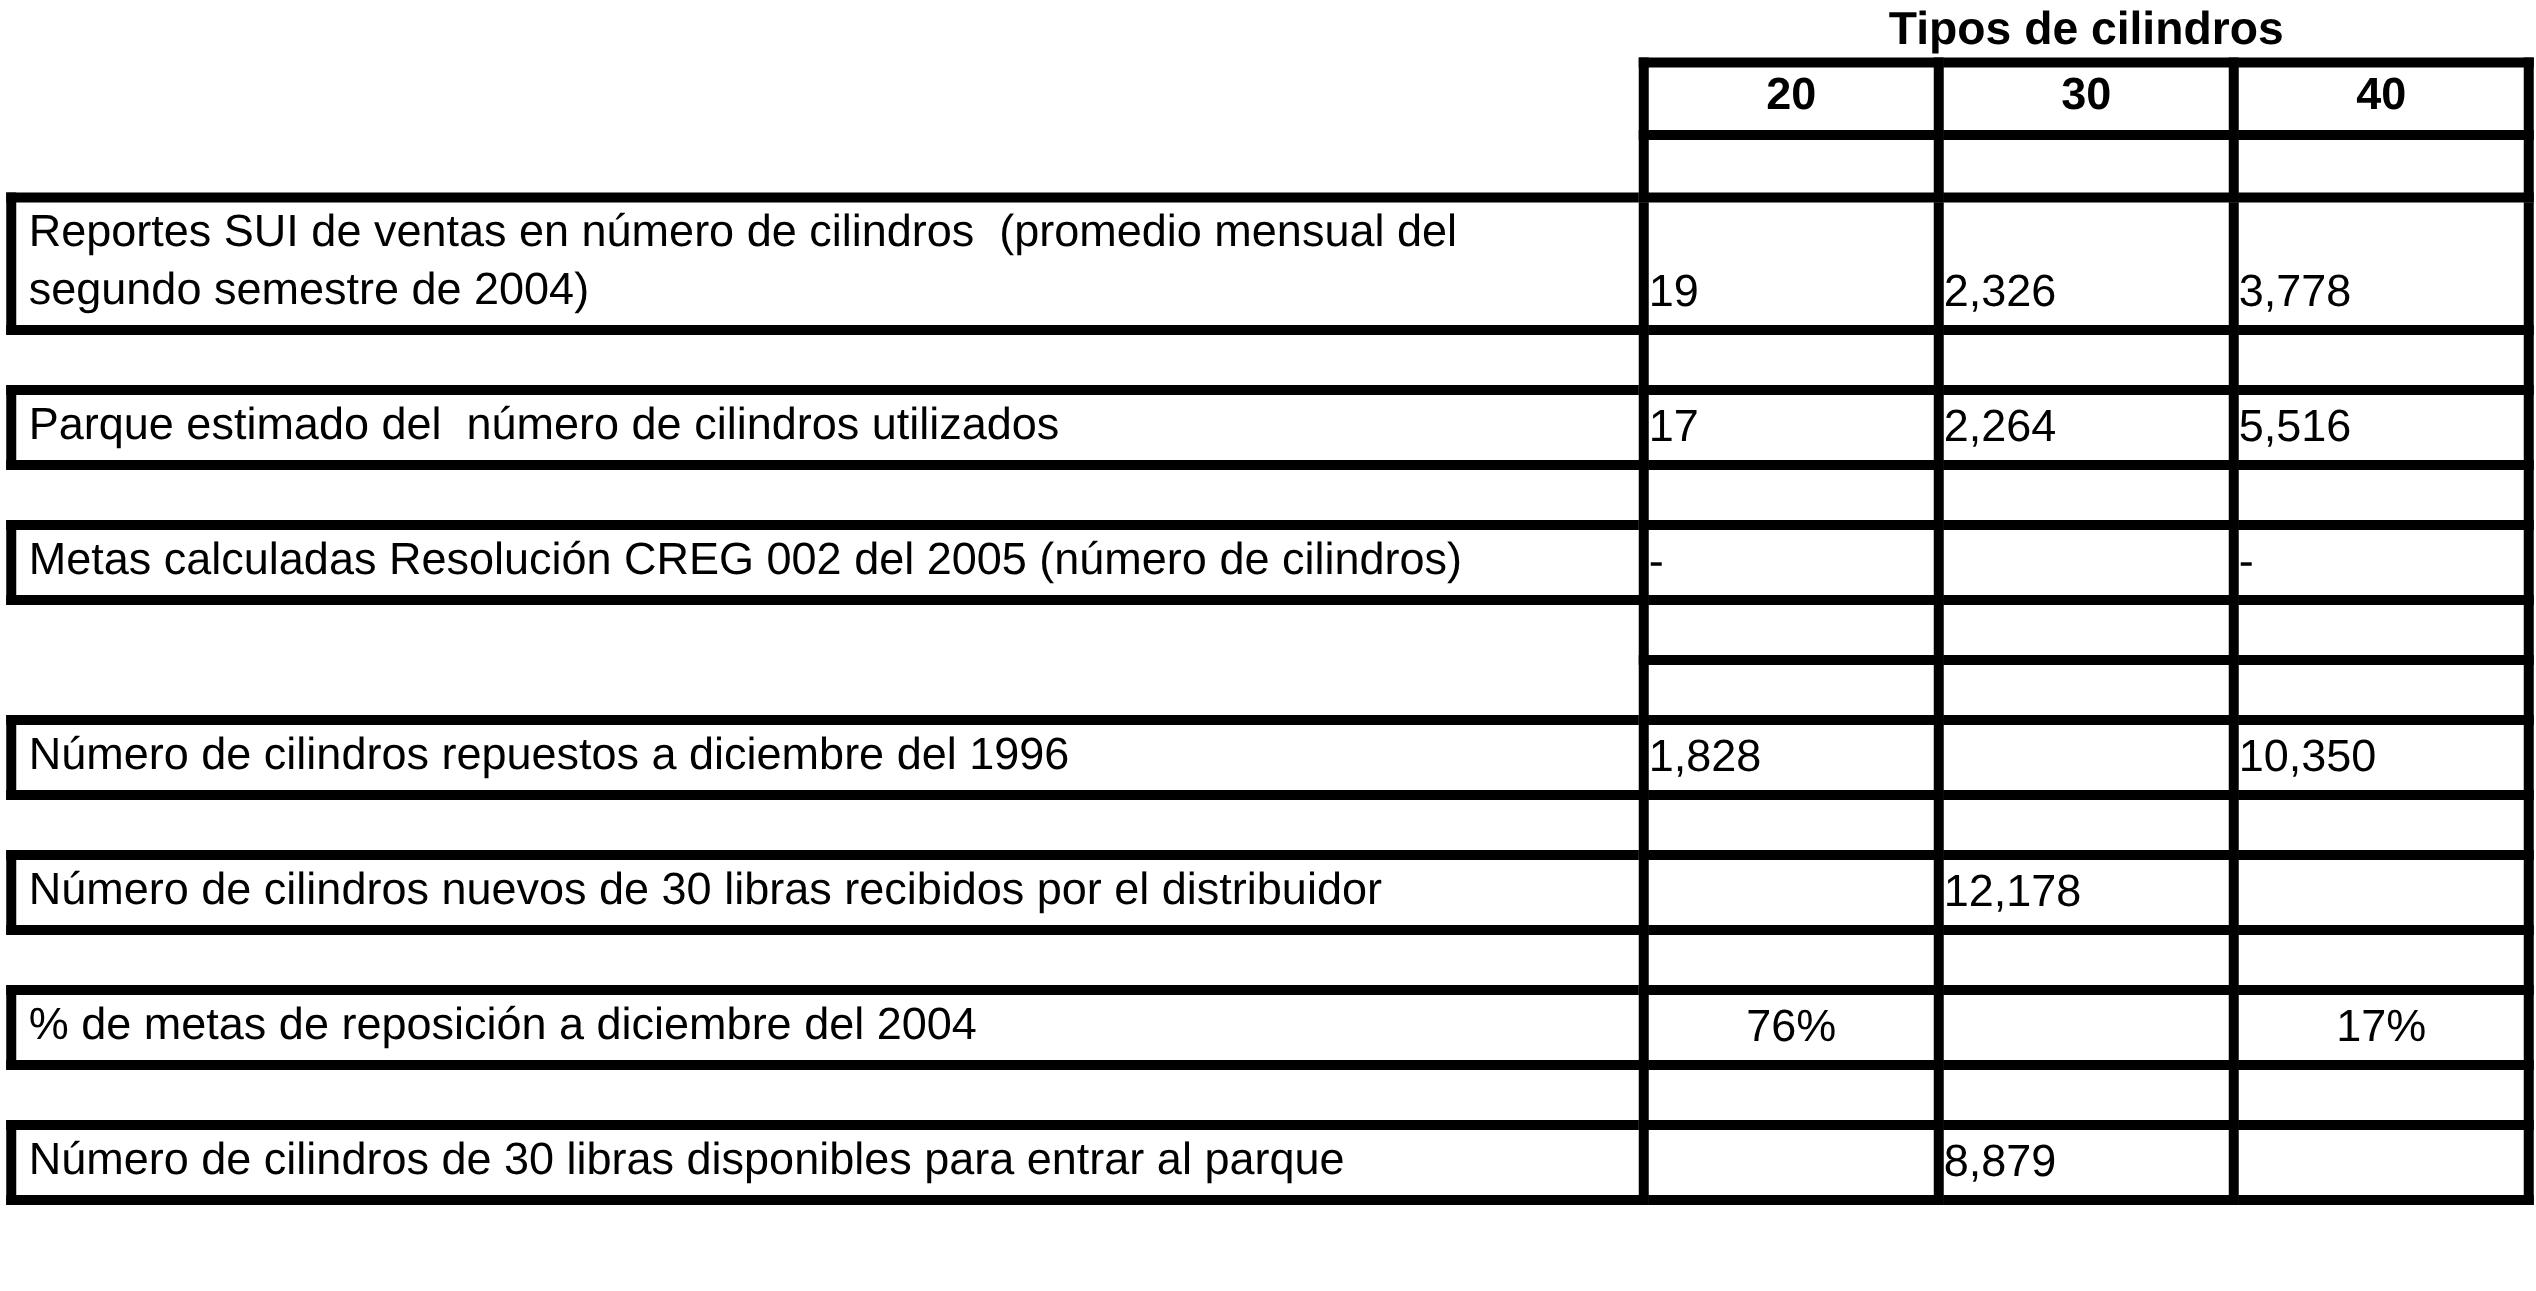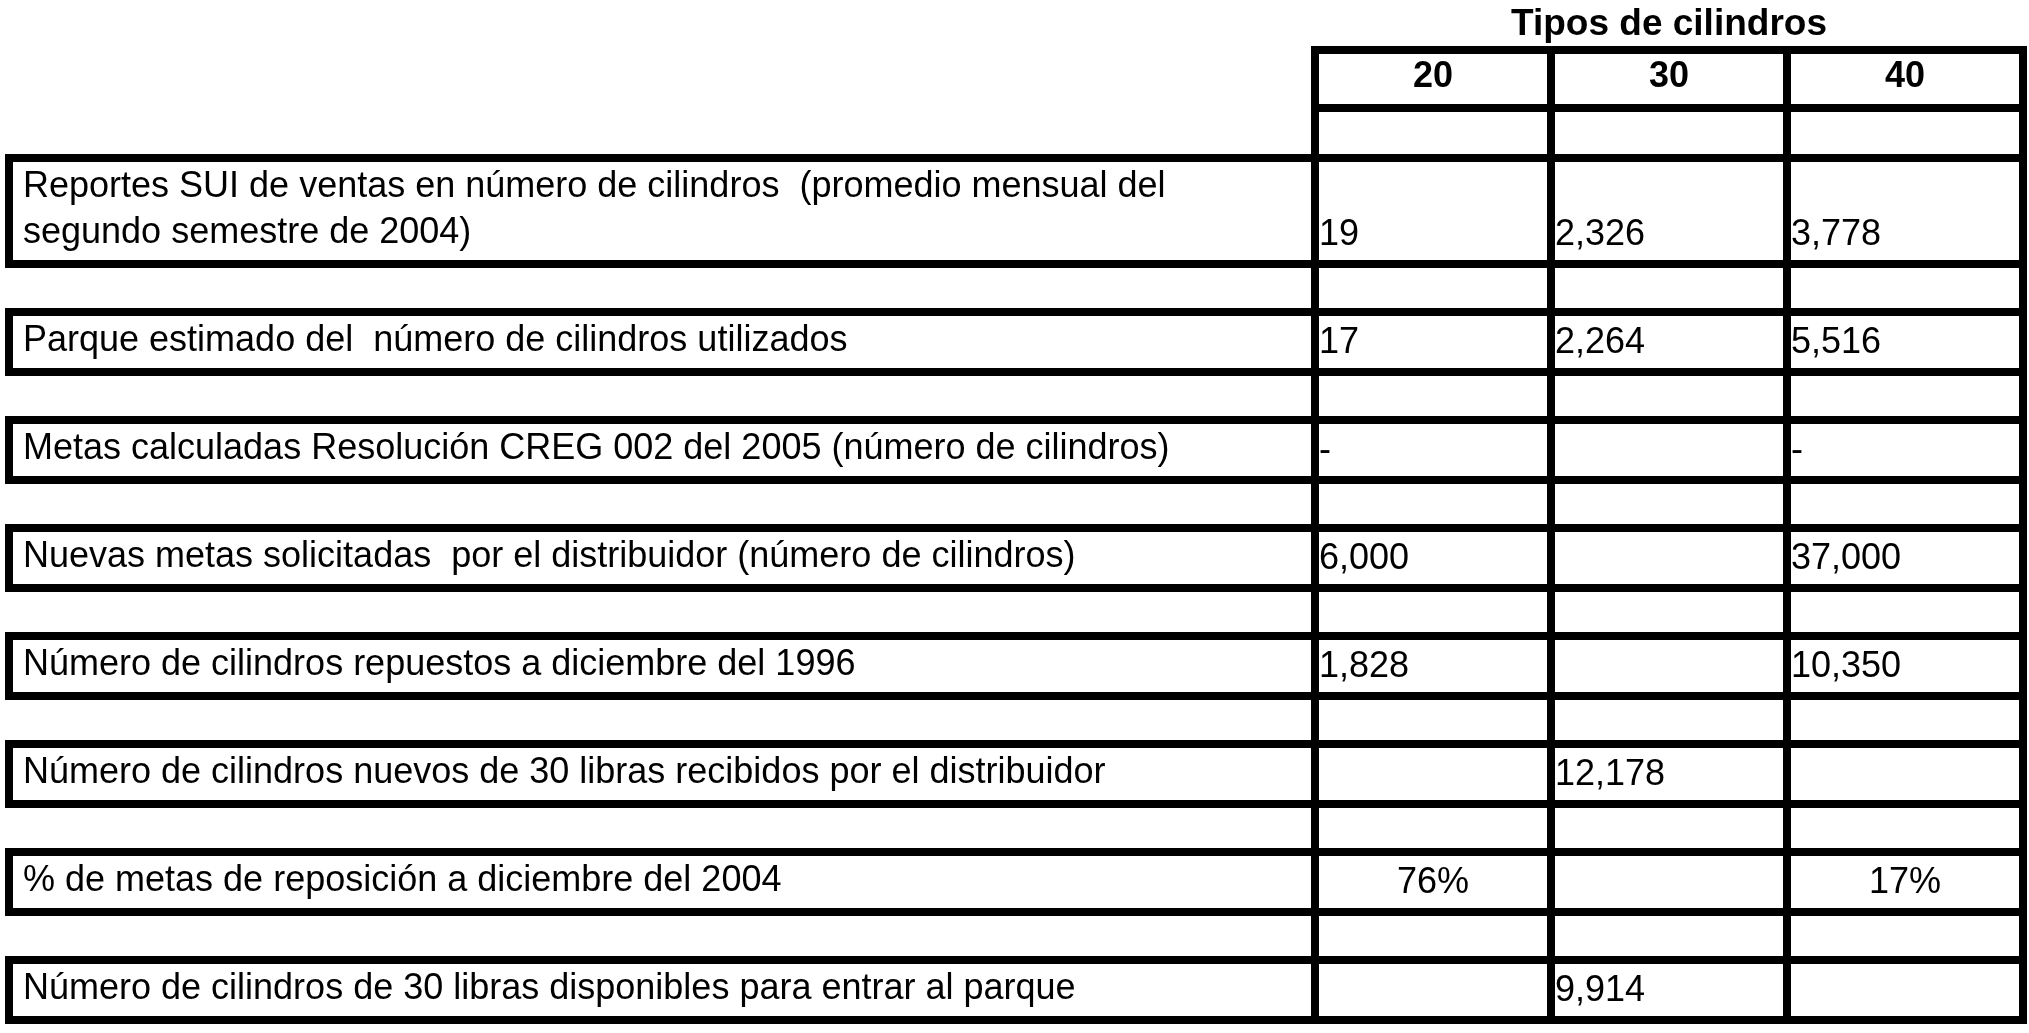--- a/index.html
+++ b/index.html
@@ -124,26 +124,20 @@
     <td class="b val dash">-</td>
   </tr>
 
   <tr class="r-gap">
     <td class="plain"></td>
     <td class="b"></td>
     <td class="b"></td>
     <td class="b"></td>
   </tr>
 
-  <tr class="r-main">
-    <td class="b lbl">Nuevas metas solicitadas  por el distribuidor (número de cilindros)</td>
-    <td class="b val">6,000</td>
-    <td class="b val"></td>
-    <td class="b val">37,000</td>
-  </tr>
 
   <tr class="r-gap">
     <td class="plain"></td>
     <td class="b"></td>
     <td class="b"></td>
     <td class="b"></td>
   </tr>
 
   <tr class="r-main">
     <td class="b lbl">Número de cilindros repuestos a diciembre del 1996</td>
@@ -183,17 +177,17 @@
   <tr class="r-gap">
     <td class="plain"></td>
     <td class="b"></td>
     <td class="b"></td>
     <td class="b"></td>
   </tr>
 
   <tr class="r-main">
     <td class="b lbl">Número de cilindros de 30 libras disponibles para entrar al parque</td>
     <td class="b val"></td>
-    <td class="b val">9,914</td>
+    <td class="b val">8,879</td>
     <td class="b val"></td>
   </tr>
 </tbody>
   </table>
 
 </body></html>

